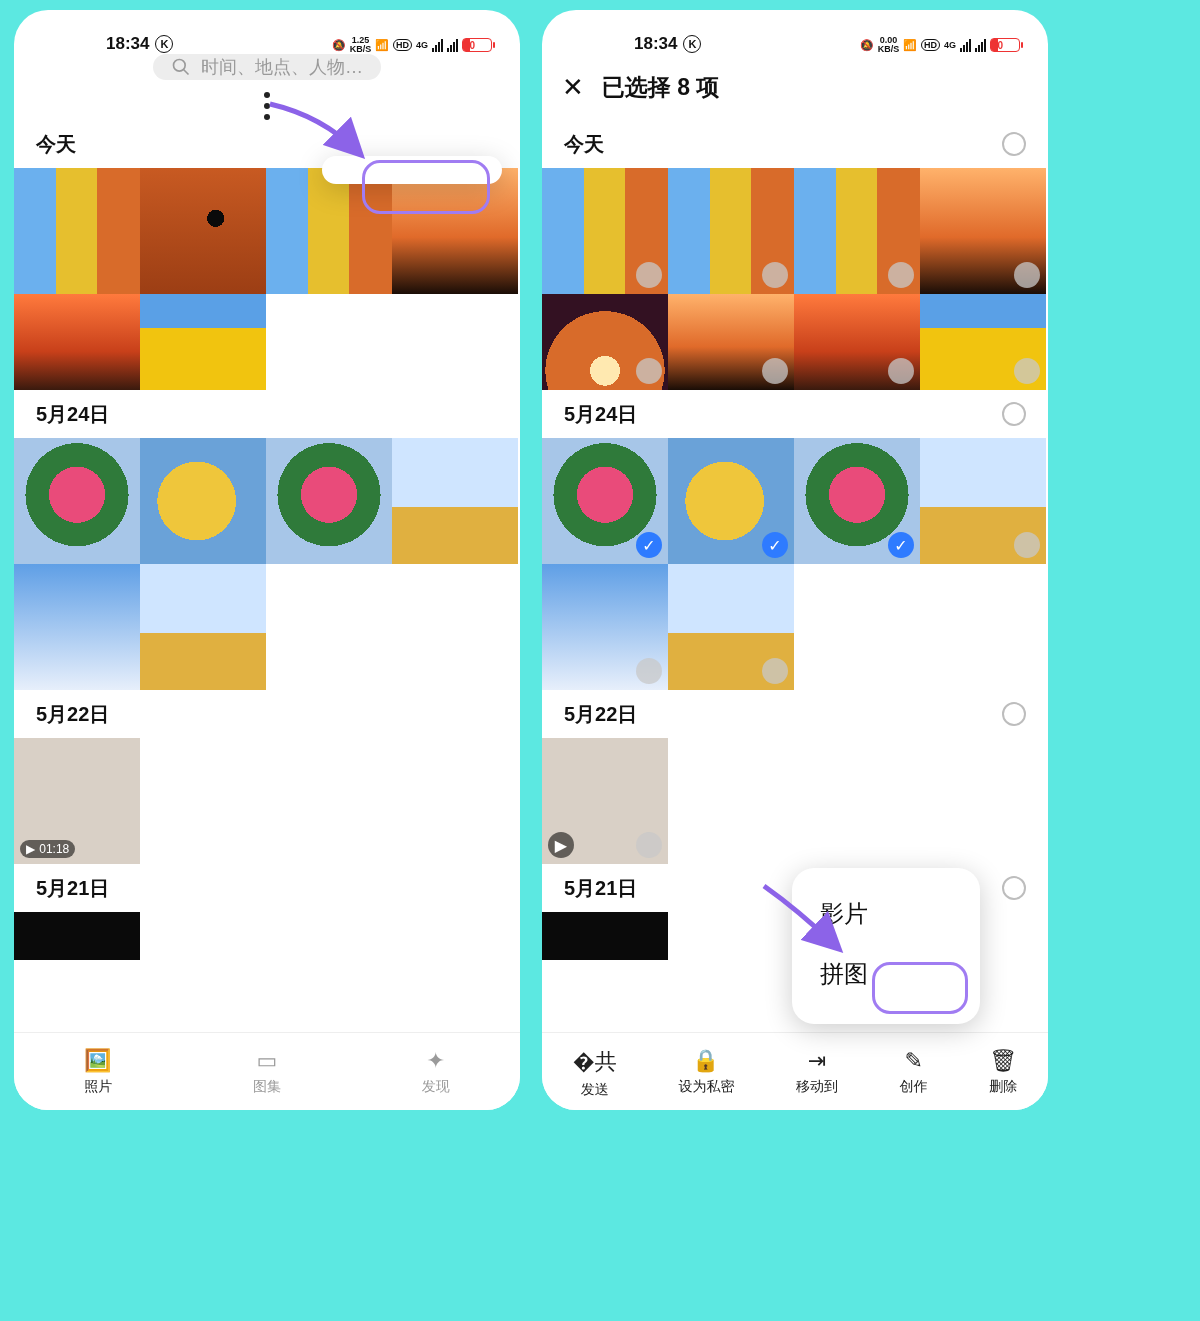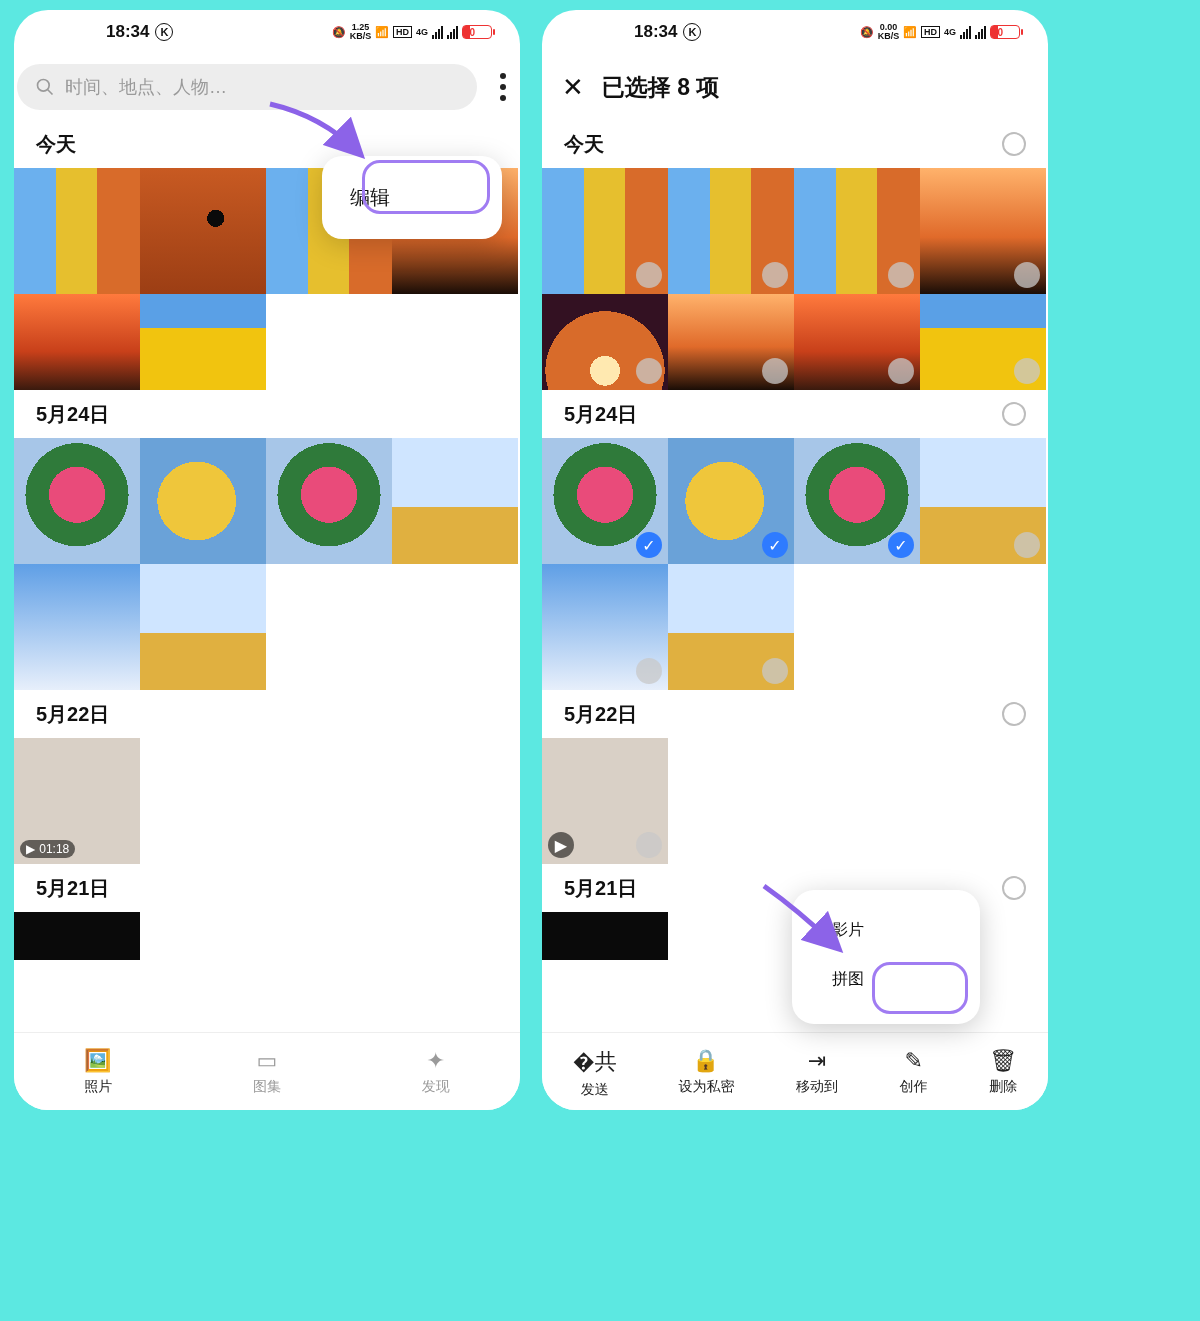--- a/index.html
+++ b/index.html
@@ -23,51 +23,51 @@
     border-radius: 34px;
     overflow: hidden;
     position: relative;
     display: flex;
     flex-direction: column;
   }
   
   .statusbar {
     height: 44px;
     display: flex;
-    align-items: center;
+    align-items: flex-end;
     justify-content: space-between;
     padding: 0 28px 0 92px;
     font-size: 17px;
     font-weight: 600;
     color: #111;
   }
   .statusbar .left { display:flex; align-items:center; gap:6px; }
   .statusbar .right { display:flex; align-items:center; gap:4px; font-size:11px; }
   .k-icon {
     width:18px; height:18px; border:1.8px solid #111; border-radius:50%;
     display:flex; align-items:center; justify-content:center;
     font-size:11px; font-weight:700;
   }
   .kbtxt { font-size:9px; line-height:9px; text-align:center; }
-  .hd { border:1.4px solid #111; border-radius:0; padding:0 2px; font-size:9px; font-weight:700; }
+  .hd { border:1.4px solid #111; border-radius:6px; padding:0 2px; font-size:9px; font-weight:700; }
   .batt {
     width:30px; height:14px; border:1.6px solid #e33; border-radius:4px; position:relative;
     display:flex; align-items:center;
   }
   .batt::after { content:""; position:absolute; right:-4px; top:3px; width:2px; height:6px; background:#e33; border-radius:1px; }
   .batt-fill { width:26%; height:100%; background:#e33; border-radius:2px 0 0 2px; }
   .batt-num { color:#e33; font-size:10px; font-weight:700; position:absolute; right:16px; }
   .sigbars { display:flex; align-items:flex-end; gap:1px; height:14px; }
   .sigbars span { width:2px; background:#111; }
   .sigbars span:nth-child(1){height:4px}.sigbars span:nth-child(2){height:7px}
   .sigbars span:nth-child(3){height:10px}.sigbars span:nth-child(4){height:13px}
 
   
   .header-l {
-    height: 66px; display:flex; align-items:center; padding:0 3px; gap:12px;
+    height: 66px; display:flex; align-items:center; padding:0 3px; gap:12px;flex-direction:column;
   }
   .searchbox {
     flex:1; height:46px; background:#ededed; border-radius:23px;
     display:flex; align-items:center; padding:0 18px; gap:10px; color:#9a9a9a;
     font-size:18px;
   }
   .dots { width:28px; display:flex; flex-direction:column; align-items:center; gap:5px; }
   .dots span { width:6px;height:6px;background:#222;border-radius:50%; }
 
   
@@ -151,21 +151,21 @@
   .bitem { display:flex; flex-direction:column; align-items:center; gap:4px; font-size:14px; color:#222; }
   .bitem.muted { color:#9a9a9a; }
   .bicon { font-size:22px; }
 
   
   .createpop {
     position:absolute; bottom:86px; right:68px; width:188px;
     background:#fff; border-radius:22px; box-shadow:0 6px 28px rgba(0,0,0,0.2);
     padding:16px 0 20px;
   }
-  .cp-item { padding:14px 28px; font-size:16px; color:#111;margin-left:12px; }
+  .cp-item { padding:14px 28px; font-size:24px; color:#111; }
   .ring2 { border:3.5px solid #a07cf2; border-radius:18px;
     position:absolute; bottom:96px; right:80px; width:96px; height:52px; }
 </style>
 </head>
 <body>
 
 <div class="phones">
 
   <div class="phone">
     <div class="statusbar">
@@ -264,21 +264,20 @@
           <span class="bicon">▭</span>
           <span>图集</span>
         </div>
       <div class="bitem muted">
           <span class="bicon">✦</span>
           <span>发现</span>
         </div>
     </div>
 
     <div class="popup">
-      <div class="popup-item">编辑</div>
     </div>
     <div class="ring ring1"></div>
     <div class="arrow" style="top:86px; left:248px;">
       <svg viewBox="0 0 110 70">
           <defs>
             <marker id="ah1" markerWidth="8" markerHeight="8" refX="6" refY="4" orient="auto">
               <path d="M0,0 L8,4 L0,8 Z" fill="#8c63e8"></path>
             </marker>
           </defs>
       <path d="M8,8 Q60,20 96,56" fill="none" stroke="#8c63e8" stroke-width="5" marker-end="url(#ah1)"></path>

